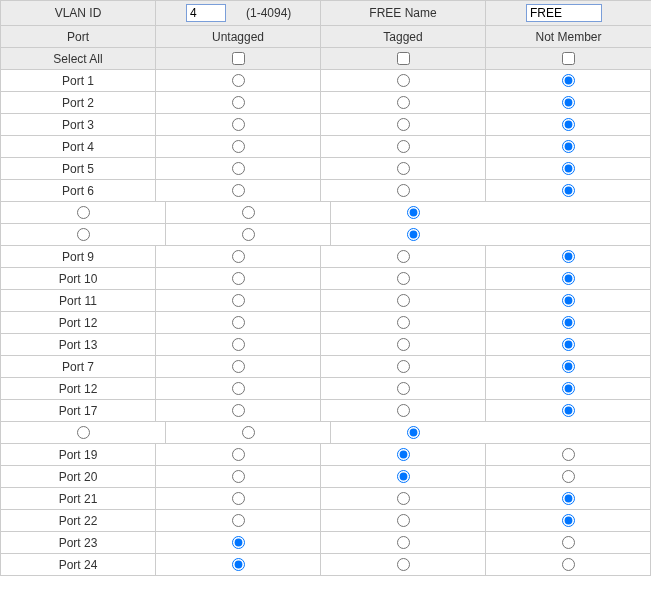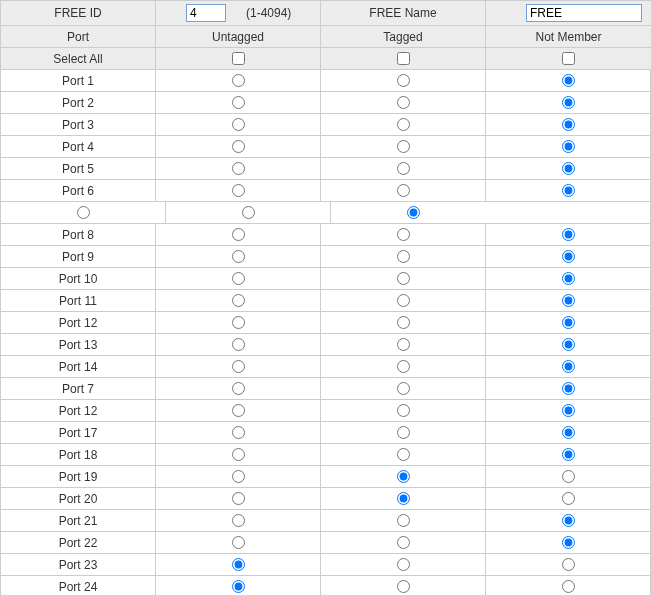--- a/index.html
+++ b/index.html
@@ -8,32 +8,32 @@
     .row { display: flex; border-bottom: 1px solid #ccc; }
     .cell { flex: 1; display: flex; align-items: center; justify-content: center; padding: 3px 4px; border-right: 1px solid #ccc; min-height: 21px; }
     .cell:last-child { border-right: none; }
     .hdr .cell { background: #ececec; font-weight: normal; }
     .selall .cell { background: #ececec; }
     .cell-left { justify-content: flex-start; }
     .port-col { flex: 0 0 155px; }
     .mem-col { flex: 0 0 165px; }
     input[type="text"] { font-family: Arial, sans-serif; font-size: 12px; padding: 1px 3px; border: 1px solid #7a9ed9; height: 18px; }
     .vlan-id-input { width: 40px; }
-    .vlan-name-input { width: 116px; }
+    .vlan-name-input { width: 76px; }
     .rng { margin-left: 20px; }
     input[type="radio"], input[type="checkbox"] { cursor: pointer; }
     .vname-cell { justify-content: flex-start; padding-left: 40px; }
   </style>
 </head>
 <body>
 
 <div class="wrap">
 
   <div class="row hdr">
-    <div class="cell port-col">FREE ID</div>
+    <div class="cell port-col">VLAN ID</div>
     <div class="cell mem-col cell-left" style="padding-left:30px;">
       <input type="text" class="vlan-id-input" value="4" style="">
       <span class="rng">(1-4094)</span>
     </div>
     <div class="cell mem-col">FREE Name</div>
     <div class="cell mem-col vname-cell">
       <input type="text" class="vlan-name-input" value="FREE" style="">
     </div>
   </div>
 
@@ -135,21 +135,20 @@
           <input type="radio" name="port6" style="">
         </div>
         <div class="cell mem-col">
           <input type="radio" name="port6" style="">
         </div>
         <div class="cell mem-col">
           <input type="radio" name="port6" checked="" style="">
         </div>
       </div>
       <div class="row">
-        <div class="cell port-col">Port 8</div>
         <div class="cell mem-col">
           <input type="radio" name="port7" style="">
         </div>
         <div class="cell mem-col">
           <input type="radio" name="port7" style="">
         </div>
         <div class="cell mem-col">
           <input type="radio" name="port7" checked="" style="">
         </div>
       </div>
@@ -207,32 +206,20 @@
           <input type="radio" name="port12" style="">
         </div>
         <div class="cell mem-col">
           <input type="radio" name="port12" style="">
         </div>
         <div class="cell mem-col">
           <input type="radio" name="port12" checked="" style="">
         </div>
       </div>
       <div class="row">
-        <div class="cell port-col">Port 14</div>
-        <div class="cell mem-col">
-          <input type="radio" name="port13" style="">
-        </div>
-        <div class="cell mem-col">
-          <input type="radio" name="port13" style="">
-        </div>
-        <div class="cell mem-col">
-          <input type="radio" name="port13" checked="" style="">
-        </div>
-      </div>
-      <div class="row">
         <div class="cell port-col">Port 7</div>
         <div class="cell mem-col">
           <input type="radio" name="port14" style="">
         </div>
         <div class="cell mem-col">
           <input type="radio" name="port14" style="">
         </div>
         <div class="cell mem-col">
           <input type="radio" name="port14" checked="" style="">
         </div>
@@ -255,21 +242,20 @@
           <input type="radio" name="port16" style="">
         </div>
         <div class="cell mem-col">
           <input type="radio" name="port16" style="">
         </div>
         <div class="cell mem-col">
           <input type="radio" name="port16" checked="" style="">
         </div>
       </div>
       <div class="row">
-        <div class="cell port-col">Port 18</div>
         <div class="cell mem-col">
           <input type="radio" name="port17" style="">
         </div>
         <div class="cell mem-col">
           <input type="radio" name="port17" style="">
         </div>
         <div class="cell mem-col">
           <input type="radio" name="port17" checked="" style="">
         </div>
       </div>

